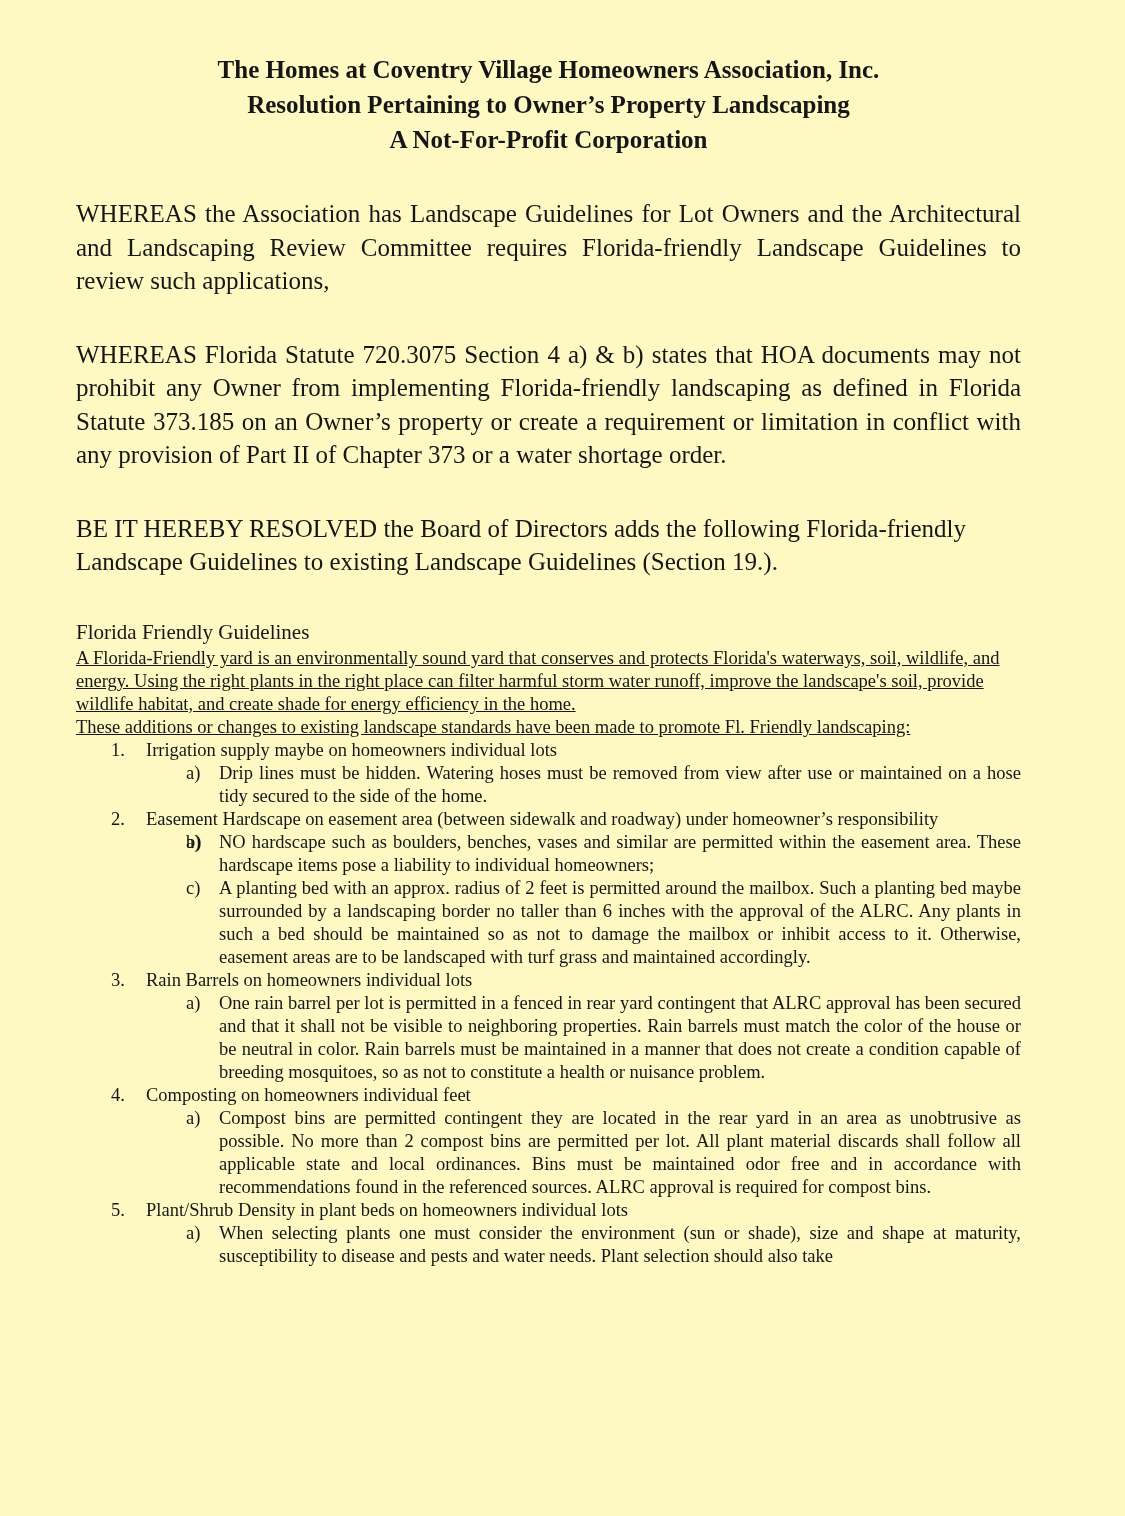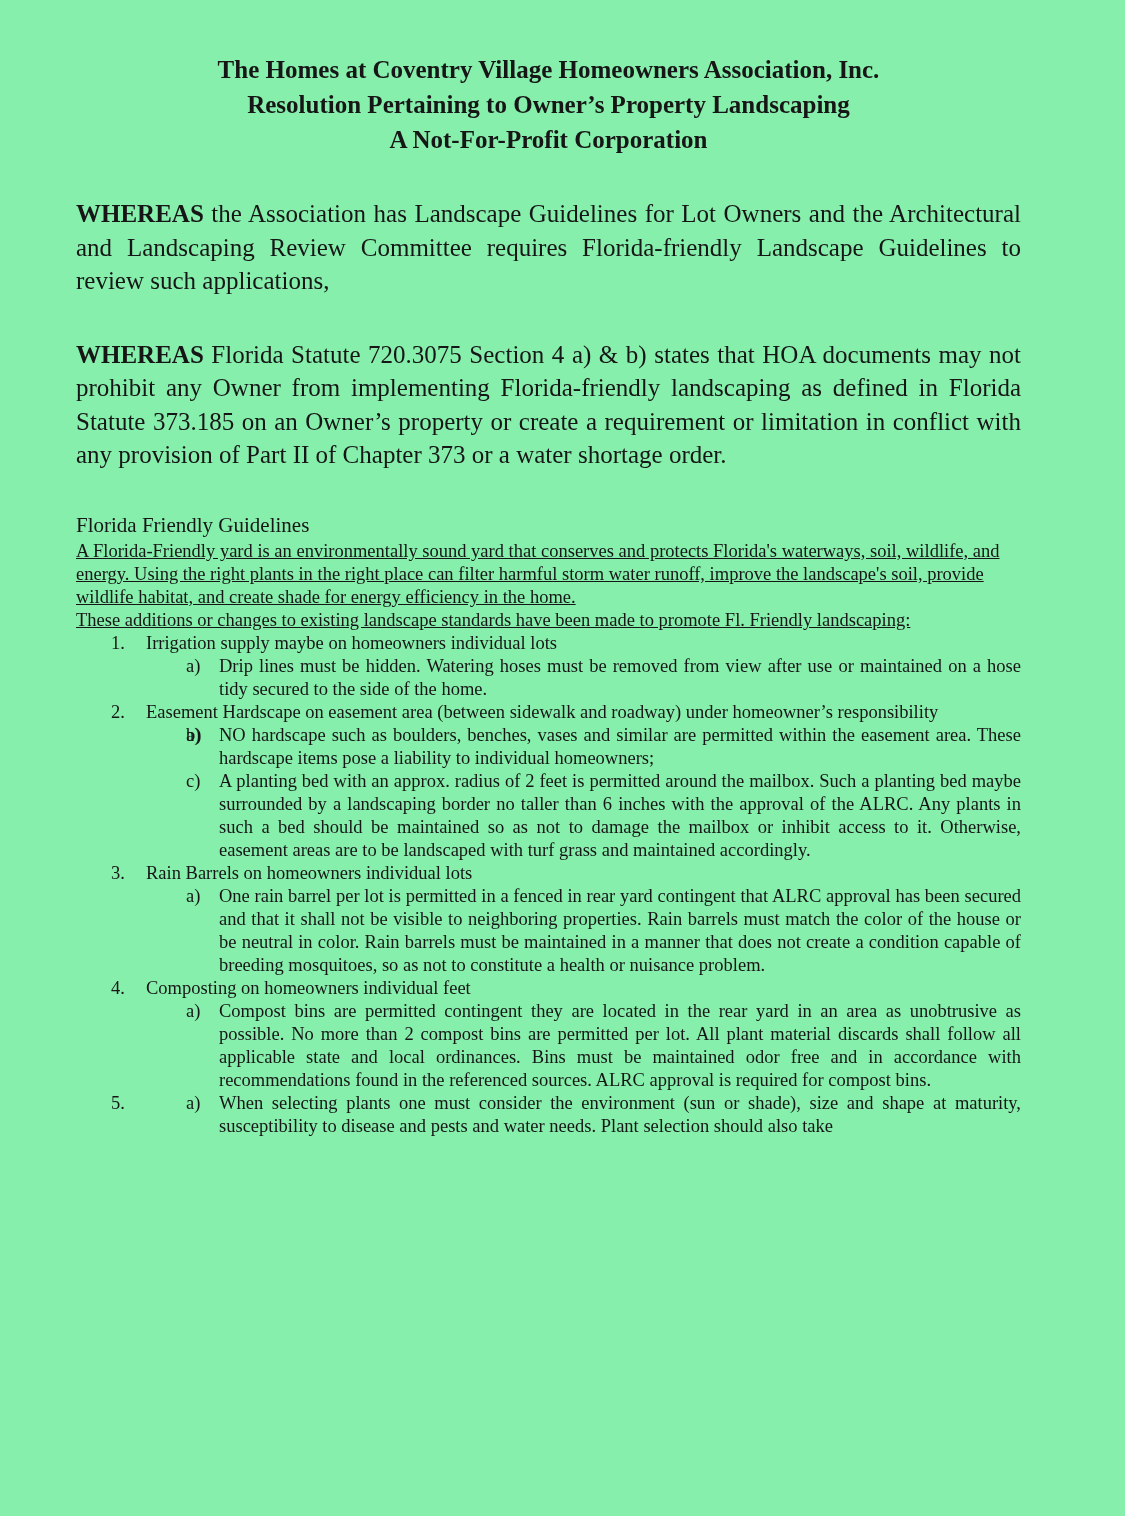--- a/index.html
+++ b/index.html
@@ -4,21 +4,21 @@
 <style>
   html, body {
     margin: 0;
     padding: 0;
     background: #ffffff;
   }
   .doc {
     width: 1125px;
     height: 1516px;
     box-sizing: border-box;
-    background: #86efac;
+    background: #fef9c3;
     color: #161616;
     font-family: "Liberation Serif", "DejaVu Serif", serif;
     padding: 52px 104px 20px 76px;
     overflow: hidden;
   }
   .title {
     text-align: center;
     font-weight: bold;
     font-size: 25px;
     line-height: 1.4;
@@ -26,21 +26,21 @@
   }
   .par {
     font-size: 25px;
     line-height: 1.34;
     margin: 0 0 40px 0;
   }
   .par.justify {
     text-align: justify;
   }
   .lead {
-    font-weight: bold;
+    font-weight: normal;
   }
   .section-heading {
     font-size: 21px;
     line-height: 1.25;
     margin: 13px 0 2px 0;
   }
   .small {
     font-size: 18.5px;
     line-height: 23px;
     margin: 0;
@@ -76,20 +76,21 @@
   <div class="title">
     <div>The Homes at Coventry Village Homeowners Association, Inc.</div>
     <div>Resolution Pertaining to Owner’s Property Landscaping</div>
     <div>A Not-For-Profit Corporation</div>
   </div>
 
   <p class="par justify"><span class="lead">WHEREAS</span><span> the Association has Landscape Guidelines for Lot Owners and the Architectural and Landscaping Review Committee requires Florida-friendly Landscape Guidelines to review such applications,</span></p>
 
   <p class="par justify"><span class="lead">WHEREAS</span><span> Florida Statute 720.3075 Section 4 a) &amp; b) states that HOA documents may not prohibit any Owner from implementing Florida-friendly landscaping as defined in Florida Statute 373.185 on an Owner’s property or create a requirement or limitation in conflict with any provision of Part II of Chapter 373 or a water shortage order.</span></p>
 
+  <p class="par"><span class="lead">BE IT HEREBY RESOLVED</span><span> the Board of Directors adds the following Florida-friendly Landscape Guidelines to existing Landscape Guidelines (Section 19.).</span></p>
 
   <section>
     <div class="section-heading">Florida Friendly Guidelines</div>
     <p class="small">A Florida-Friendly yard is an environmentally sound yard that conserves and protects Florida's waterways, soil, wildlife, and energy. Using the right plants in the right place can filter harmful storm water runoff, improve the landscape's soil, provide wildlife habitat, and create shade for energy efficiency in the home.</p>
     <p class="small">These additions or changes to existing landscape standards have been made to promote Fl. Friendly landscaping:</p>
 
     <div class="item">
       <span class="item-num">1.</span>
       <span>Irrigation supply maybe on homeowners individual lots</span>
     </div>
@@ -127,20 +128,21 @@
       <span class="item-num">4.</span>
       <span>Composting on homeowners individual feet</span>
     </div>
     <div class="sub">
       <span class="sub-letter">a)</span>
       <span>Compost bins are permitted contingent they are located in the rear yard in an area as unobtrusive as possible. No more than 2 compost bins are permitted per lot. All plant material discards shall follow all applicable state and local ordinances. Bins must be maintained odor free and in accordance with recommendations found in the referenced sources. ALRC approval is required for compost bins.</span>
     </div>
 
     <div class="item">
       <span class="item-num">5.</span>
+      <span>Plant/Shrub Density in plant beds on homeowners individual lots</span>
     </div>
     <div class="sub">
       <span class="sub-letter">a)</span>
       <span>When selecting plants one must consider the environment (sun or shade), size and shape at maturity, susceptibility to disease and pests and water needs. Plant selection should also take</span>
     </div>
   </section>
 
 </div>
 
 </body></html>

